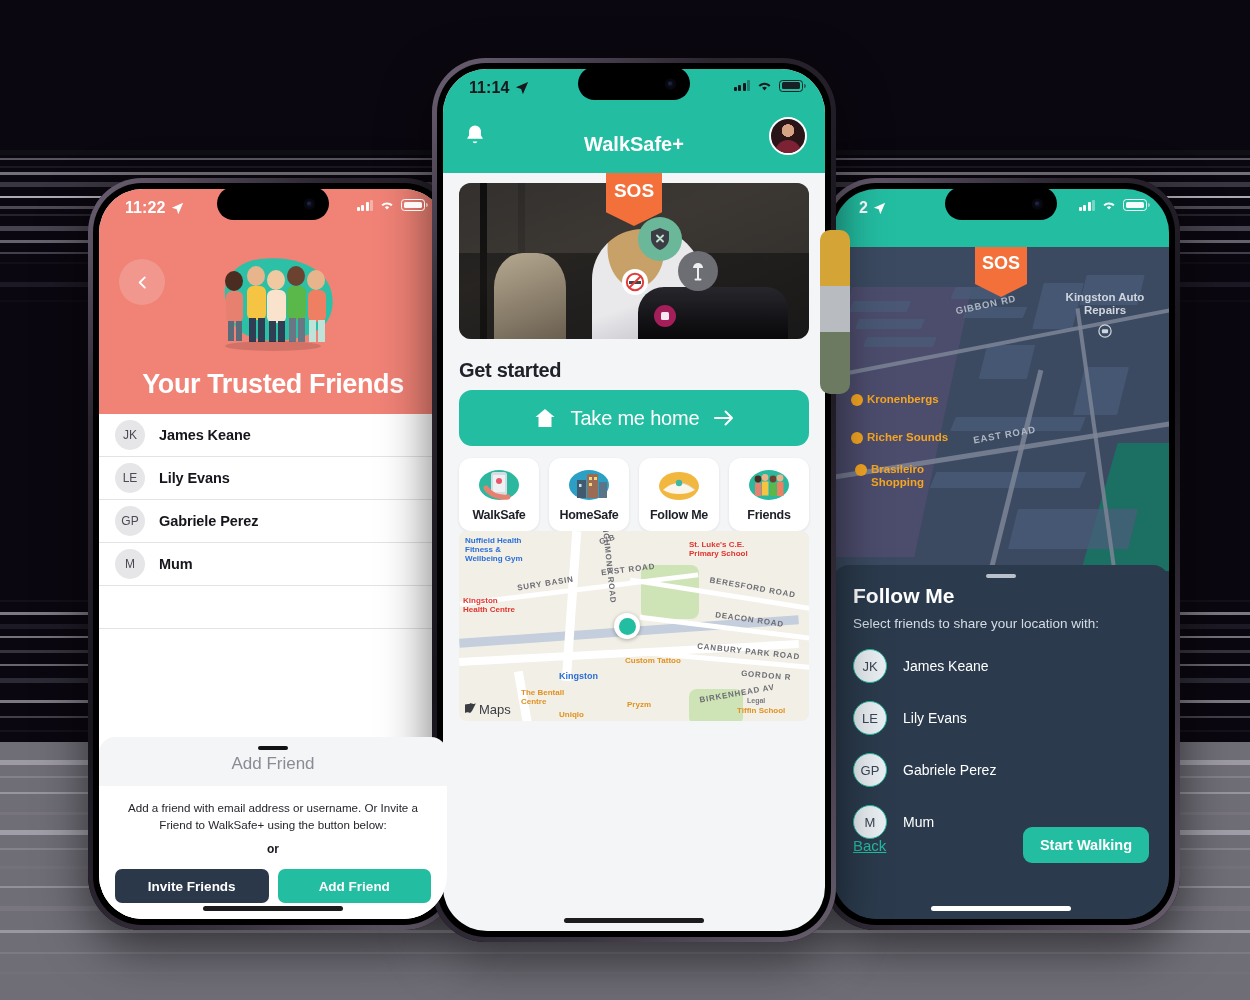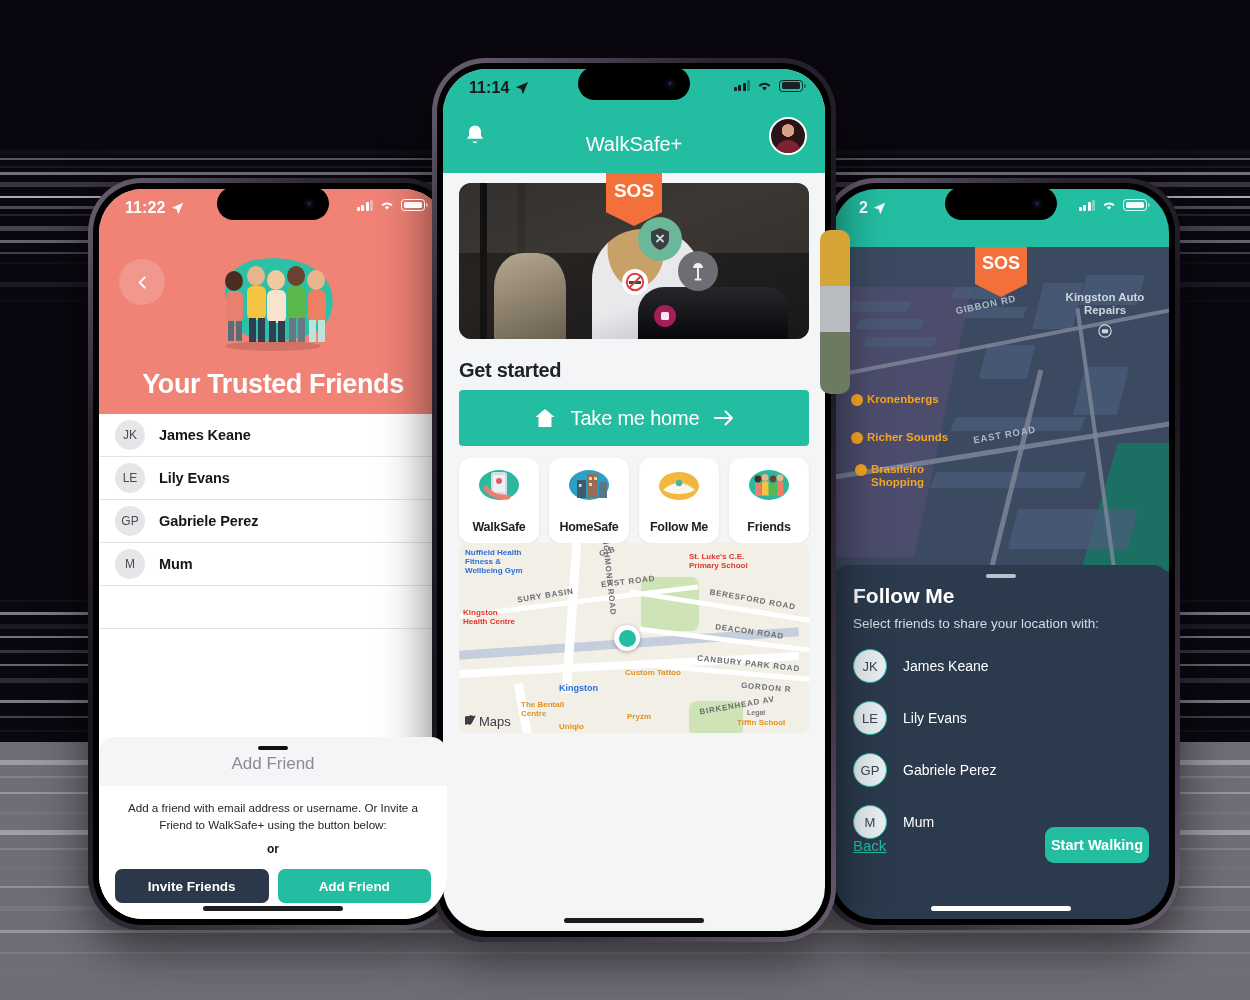--- a/index.html
+++ b/index.html
@@ -77,21 +77,21 @@
   .btn { flex:1; height:34px; border-radius:7px; display:flex; align-items:center;
         justify-content:center; font-size:13.5px; font-weight:bold; color:#fff; }
   .btn-dark { background:#2b3849; }
   .btn-teal { background:#23bda2; }
 
   
   #phone-center { left:432px; top:58px; width:404px; height:884px; z-index:12; }
   #phone-center .screen { background:#f4f5f7; }
   .cf-head { background:#23bda2; height:104px; padding-top:46px; position:relative;
         display:flex; align-items:center; justify-content:center; }
-  .cf-title { color:#fff; font-size:20px; font-weight:normal; }
+  .cf-title { color:#fff; font-size:20px; font-weight:bold; }
   .bell { position:absolute; left:20px; top:54px; color:#fff; }
   .avatar-img { position:absolute; right:18px; top:48px; width:38px; height:38px;
         border-radius:50%; border:2.5px solid #fff; overflow:hidden;
         background: radial-gradient(circle at 50% 34%, #d7a184 0 22%, #2a1418 23% 100%); }
   .avatar-img::after{content:"";position:absolute;left:50%;bottom:0;transform:translateX(-50%);
         width:26px;height:13px;border-radius:13px 13px 0 0;background:#7d2235;}
   .cf-scroll { padding:0 0 10px; }
   .hero-wrap { position:relative; padding:10px 16px 0; }
   .hero { height:156px; border-radius:12px; overflow:hidden; position:relative;
         background: linear-gradient(160deg,#1c1c1e 0%,#2e2b28 38%,#121214 100%); }
@@ -112,26 +112,26 @@
         display:flex; align-items:flex-start; justify-content:center; padding-top:7px;
         clip-path: polygon(0 0,100% 0,100% 74%,50% 100%,0 74%); }
   .badge { position:absolute; border-radius:50%; display:flex; align-items:center;
         justify-content:center; z-index:7; }
   .b-shield{ left:50%; margin-left:4px; top:44px; width:44px; height:44px; background:#6ab79a; }
   .b-lamp{ left:50%; margin-left:44px; top:78px; width:40px; height:40px; background:#6d6d74; }
   .b-nosmoke{ left:50%; margin-left:-12px; top:96px; width:26px; height:26px; background:#fff; }
   .b-pink{ left:50%; margin-left:20px; top:132px; width:22px; height:22px; background:#a41e5a; }
   .sec-title { font-size:20px; font-weight:bold; color:#20222a; padding:20px 16px 8px;
         letter-spacing:-.3px; }
-  .cta { margin:0 16px; height:56px; border-radius:4px; background:#23bda2; color:#fff;
+  .cta { margin:0 16px; height:56px; border-radius:13px; background:#23bda2; color:#fff;
         display:flex; align-items:center; justify-content:center; gap:14px;
         font-size:20px; font-weight:500; letter-spacing:-.2px; }
   .tiles { display:flex; gap:10px; padding:12px 16px 0; }
   .tile { flex:1; background:#fff; border-radius:12px; padding:10px 4px 9px;
-        display:flex; flex-direction:column; align-items:center; gap:18px;
+        display:flex; flex-direction:column; align-items:center; gap:6px;
         box-shadow:0 1px 3px rgba(20,20,40,.09); }
   .tile .art { width:44px; height:34px; border-radius:9px; }
   .tile .lbl { font-size:12.5px; font-weight:bold; color:#1d1f27; letter-spacing:-.25px; }
   .map-title { font-size:19px; font-weight:bold; color:#20222a; padding:22px 16px 8px;
         display:flex; align-items:center; gap:9px; letter-spacing:-.3px;}
   .minimap { margin:0 16px; height:190px; border-radius:8px; overflow:hidden; position:relative;
         background:#f2efe6; }
   .mm-road{position:absolute;background:#fff;}
   .mm-green{position:absolute;background:#cfe4b6;border-radius:8px;}
   .mm-blue{position:absolute;background:#c4cedd;}
@@ -166,21 +166,21 @@
   .rf-title { color:#fff; font-size:21px; font-weight:bold; margin-top:6px; }
   .rf-sub { color:#d5dce4; font-size:13.5px; margin-top:8px; }
   .rrow { display:flex; align-items:center; gap:16px; margin-top:18px; }
   .rav { width:34px; height:34px; border-radius:50%; background:#e9eef2; border:1.5px solid #23bda2;
         display:flex; align-items:center; justify-content:center; font-size:13px; color:#3a4654;}
   .rname { color:#fff; font-size:14px; font-weight:500; }
   .rfoot { position:absolute; left:20px; right:20px; bottom:56px;
         display:flex; align-items:center; justify-content:space-between; }
   .back-link { color:#23bda2; font-size:15px; font-weight:500;text-decoration:underline; }
   .start-btn { background:#23bda2; color:#fff; font-size:14.5px; font-weight:bold;
-        padding:10px 6px; border-radius:9px; }
+        padding:10px 17px; border-radius:9px; }
   .sos-right { position:absolute; left:50%; transform:translateX(-50%); top:58px; width:52px;
         height:50px; background:#f4703a; color:#fff; font-size:18px; font-weight:bold; z-index:9;
         display:flex; align-items:flex-start; justify-content:center; padding-top:6px;
         clip-path: polygon(0 0,100% 0,100% 74%,50% 100%,0 74%); }
 </style>
 </head>
 <body>
 
 <div id="bg">
     <div class="s" style="top: 150px; height: 5px; background: rgb(17, 16, 22); opacity: 0.85;"></div>

